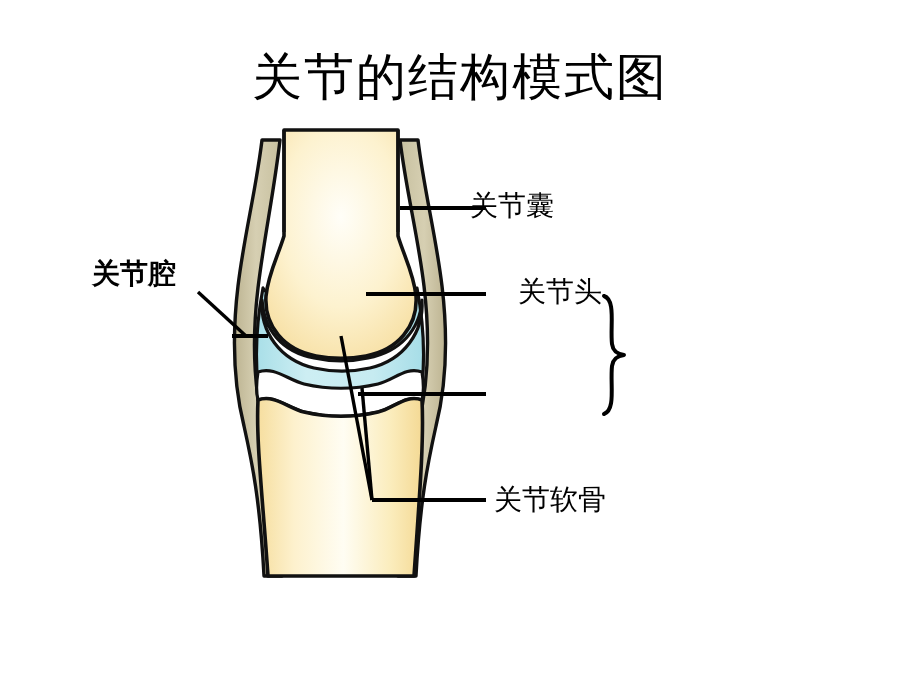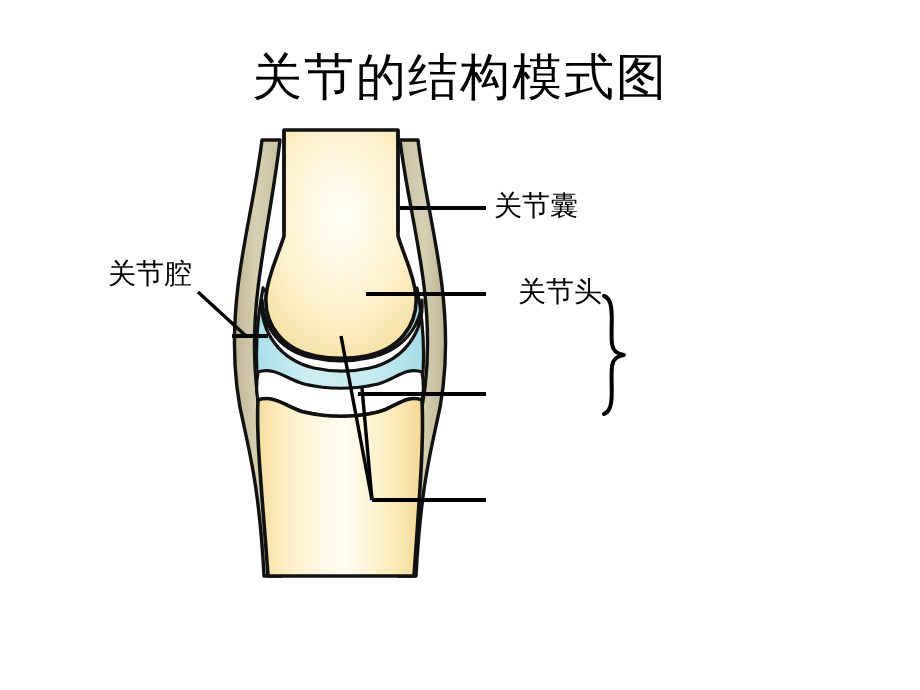--- a/index.html
+++ b/index.html
@@ -41,25 +41,25 @@
     height: 690px;
   }
   .lbl {
     position: absolute;
     font-size: 28px;
     line-height: 32px;
     color: #000000;
     white-space: nowrap;
     font-family: "Liberation Serif", "DejaVu Serif", serif;
   }
-  #lbl-capsule   { left: 494px; top: 190px; }
+  #lbl-capsule   { left: 470px; top: 190px; }
   #lbl-head      { left: 518px; top: 276px; }
   #lbl-socket    { left: 494px; top: 376px; }
   #lbl-cartilage { left: 494px; top: 484px; }
-  #lbl-cavity    { left: 108px; top: 258px; }
+  #lbl-cavity    { left: 92px; top: 258px; font-weight: bold; }
   #lbl-surface   { left: 634px; top: 324px; }
 </style>
 </head>
 <body>
 
 <div id="slide">
 
   <div id="title">关节的结构模式图</div>
 
   <svg id="figure" viewBox="0 0 920 690" width="920" height="690" xmlns="http://www.w3.org/2000/svg">
@@ -196,15 +196,16 @@
       <path d="M 604 296
                C 616 300, 610 326, 612 344
                C 613 352, 618 354, 624 355
                C 618 356, 613 358, 612 366
                C 610 384, 616 410, 604 414" fill="none" stroke="#000000" stroke-width="4" stroke-linecap="round" stroke-linejoin="round"></path>
     </g>
   </svg>
 
   <div class="lbl" id="lbl-capsule">关节囊</div>
   <div class="lbl" id="lbl-head">关节头</div>
+  <div class="lbl" id="lbl-cartilage">关节软骨</div>
   <div class="lbl" id="lbl-cavity">关节腔</div>
 
 </div>
 
 </body></html>

